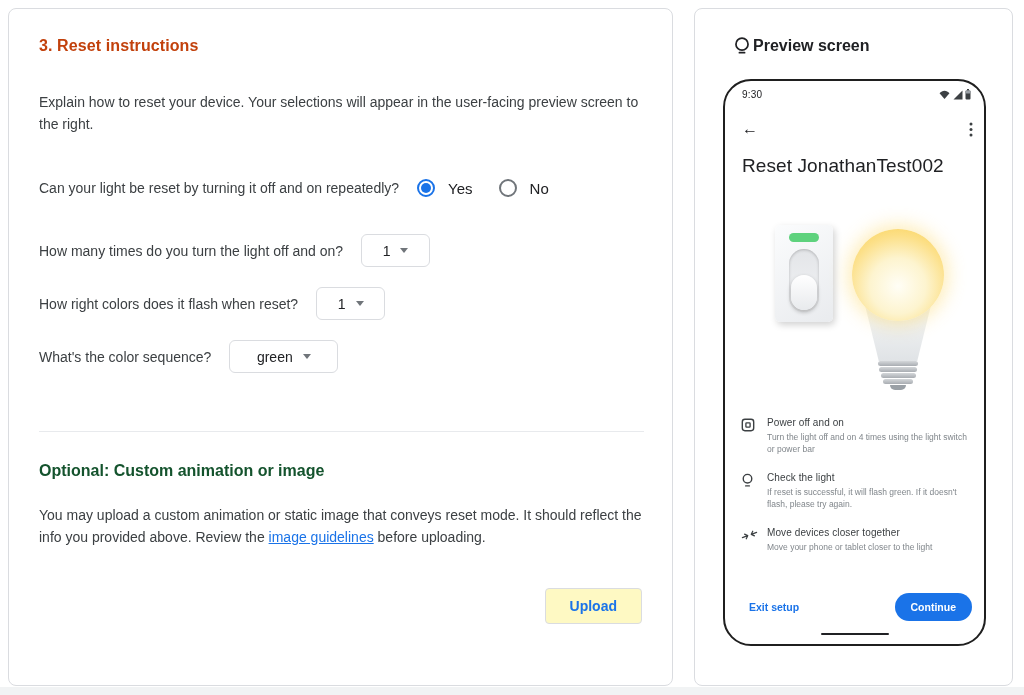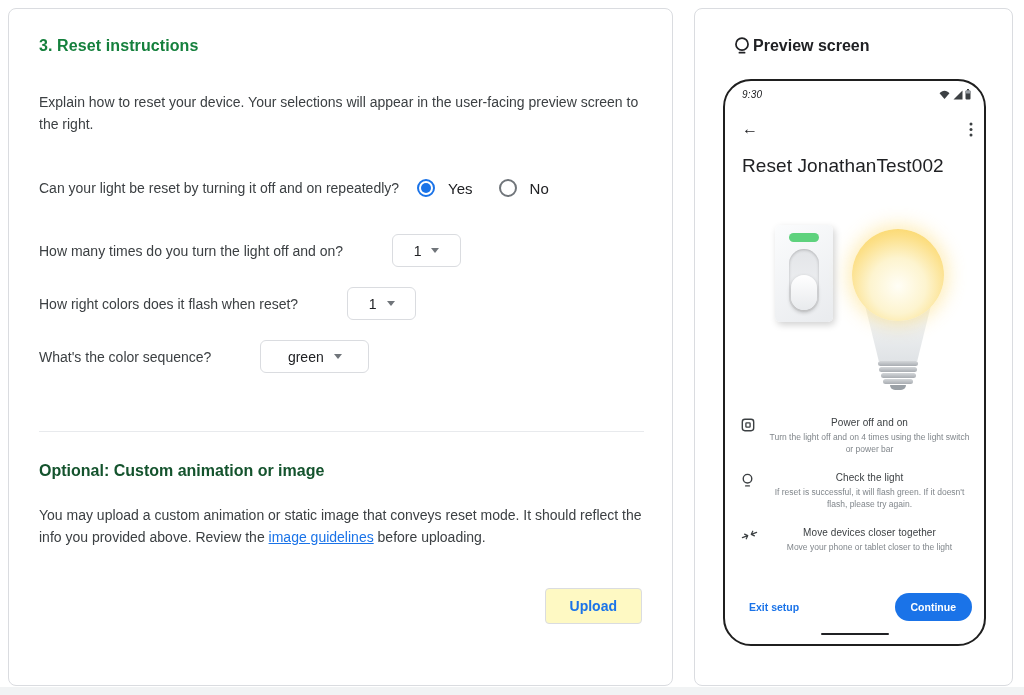--- a/index.html
+++ b/index.html
@@ -17,40 +17,40 @@
     position: absolute; top: 8px;
     background: #fff;
     border: 1px solid #dadce0;
     border-radius: 8px;
   }
   .card-left { left: 8px; width: 665px; height: 678px; padding: 28px 30px 0 30px; }
   .card-right { left: 694px; width: 319px; height: 678px; }
 
   
   .section-heading {
-    font-size: 16px; font-weight: 700; color: #15803d; letter-spacing: .1px;
+    font-size: 16px; font-weight: 700; color: #c2410c; letter-spacing: .1px;
   }
   .body-text {
     margin-top: 36px; font-size: 14px; color: #3c4043; line-height: 22px; max-width: 620px;
   }
   .radio-row {
     margin-top: 44px; display: flex; align-items: center; font-size: 14px; color: #3c4043;
   }
   .radio-group { display: flex; align-items: center; margin-left: 18px; }
   .radio-outer {
     width: 18px; height: 18px; border-radius: 50%; border: 2px solid #70757a;
     display: flex; align-items: center; justify-content: center; cursor: pointer;
     flex: none;
   }
   .radio-outer.selected { border-color: #1a73e8; }
   .radio-dot { width: 10px; height: 10px; border-radius: 50%; background: #1a73e8; }
   .radio-label { margin: 0 0 0 13px; color: #202124; font-size: 15px; }
   .radio-gap { width: 26px; }
 
-  .dd-row { display: flex; align-items: center; font-size: 14px; color: #3c4043; gap: 31px; }
+  .dd-row { display: flex; align-items: center; font-size: 14px; color: #3c4043; }
   .dd-row.r1 { margin-top: 37px; }
   .dd-row.r2 { margin-top: 20px; }
   .dd-row.r3 { margin-top: 20px; }
   .dropdown {
     margin-left: 18px; height: 33px; border: 1px solid #dadce0; border-radius: 6px;
     display: flex; align-items: center; justify-content: center; gap: 10px;
     background: #fff; cursor: pointer;
   }
   .dropdown.narrow { width: 69px; }
   .dropdown.wide   { width: 109px; }
@@ -77,21 +77,21 @@
     display: flex; align-items: center; padding: 26px 0 0 36px;
   }
   .preview-title { font-size: 16px; font-weight: 700; color: #202124; }
 
   .phone {
     position: absolute; left: 28px; top: 70px; width: 263px; height: 567px;
     border: 2.5px solid #1f1f1f; border-radius: 28px; background: #fff;
   }
   .status-bar {
     position: absolute; top: 8px; left: 17px; right: 13px;
-    display: flex; justify-content: space-between; align-items: center; font-style: italic;
+    display: flex; justify-content: space-between; align-items: center;
   }
   .status-time { font-size: 10px; color: #202124; letter-spacing: .2px; }
   .status-icons { display: flex; align-items: center; gap: 2.5px; }
   .phone-nav {
     position: absolute; top: 40px; left: 17px; right: 11px;
     display: flex; justify-content: space-between; align-items: center;
   }
   .back-arrow { font-size: 16px; color: #202124; line-height: 1; }
   .phone-title {
     position: absolute; top: 74px; left: 17px;
@@ -139,21 +139,21 @@
   .screw-ring.s1 { width: 40px; }
   .screw-ring.s2 { width: 38px; }
   .screw-ring.s3 { width: 35px; }
   .screw-ring.s4 { width: 30px; }
   .screw-tip { width: 16px; height: 5px; border-radius: 0 0 5px 5px; background: #9aa0a6; }
 
   
   .instructions { position: absolute; left: 16px; top: 336px; right: 12px; }
   .instr-item { display: flex; margin-bottom: 17px; }
   .instr-icon { width: 26px; flex: none; padding-top: 1px; }
-  .instr-texts { flex: 1; text-align: center; }
+  .instr-texts { flex: 1; }
   .instr-title { font-size: 10px; color: #3c4043; letter-spacing: .1px; }
   .instr-desc { margin-top: 3px; font-size: 8.5px; color: #80868b; line-height: 12px; }
 
   
   .phone-footer {
     position: absolute; left: 24px; right: 12px; top: 512px;
     display: flex; justify-content: space-between; align-items: center;
   }
   .exit-link { font-size: 10.5px; font-weight: 700; color: #1a73e8; }
   .continue-btn {

